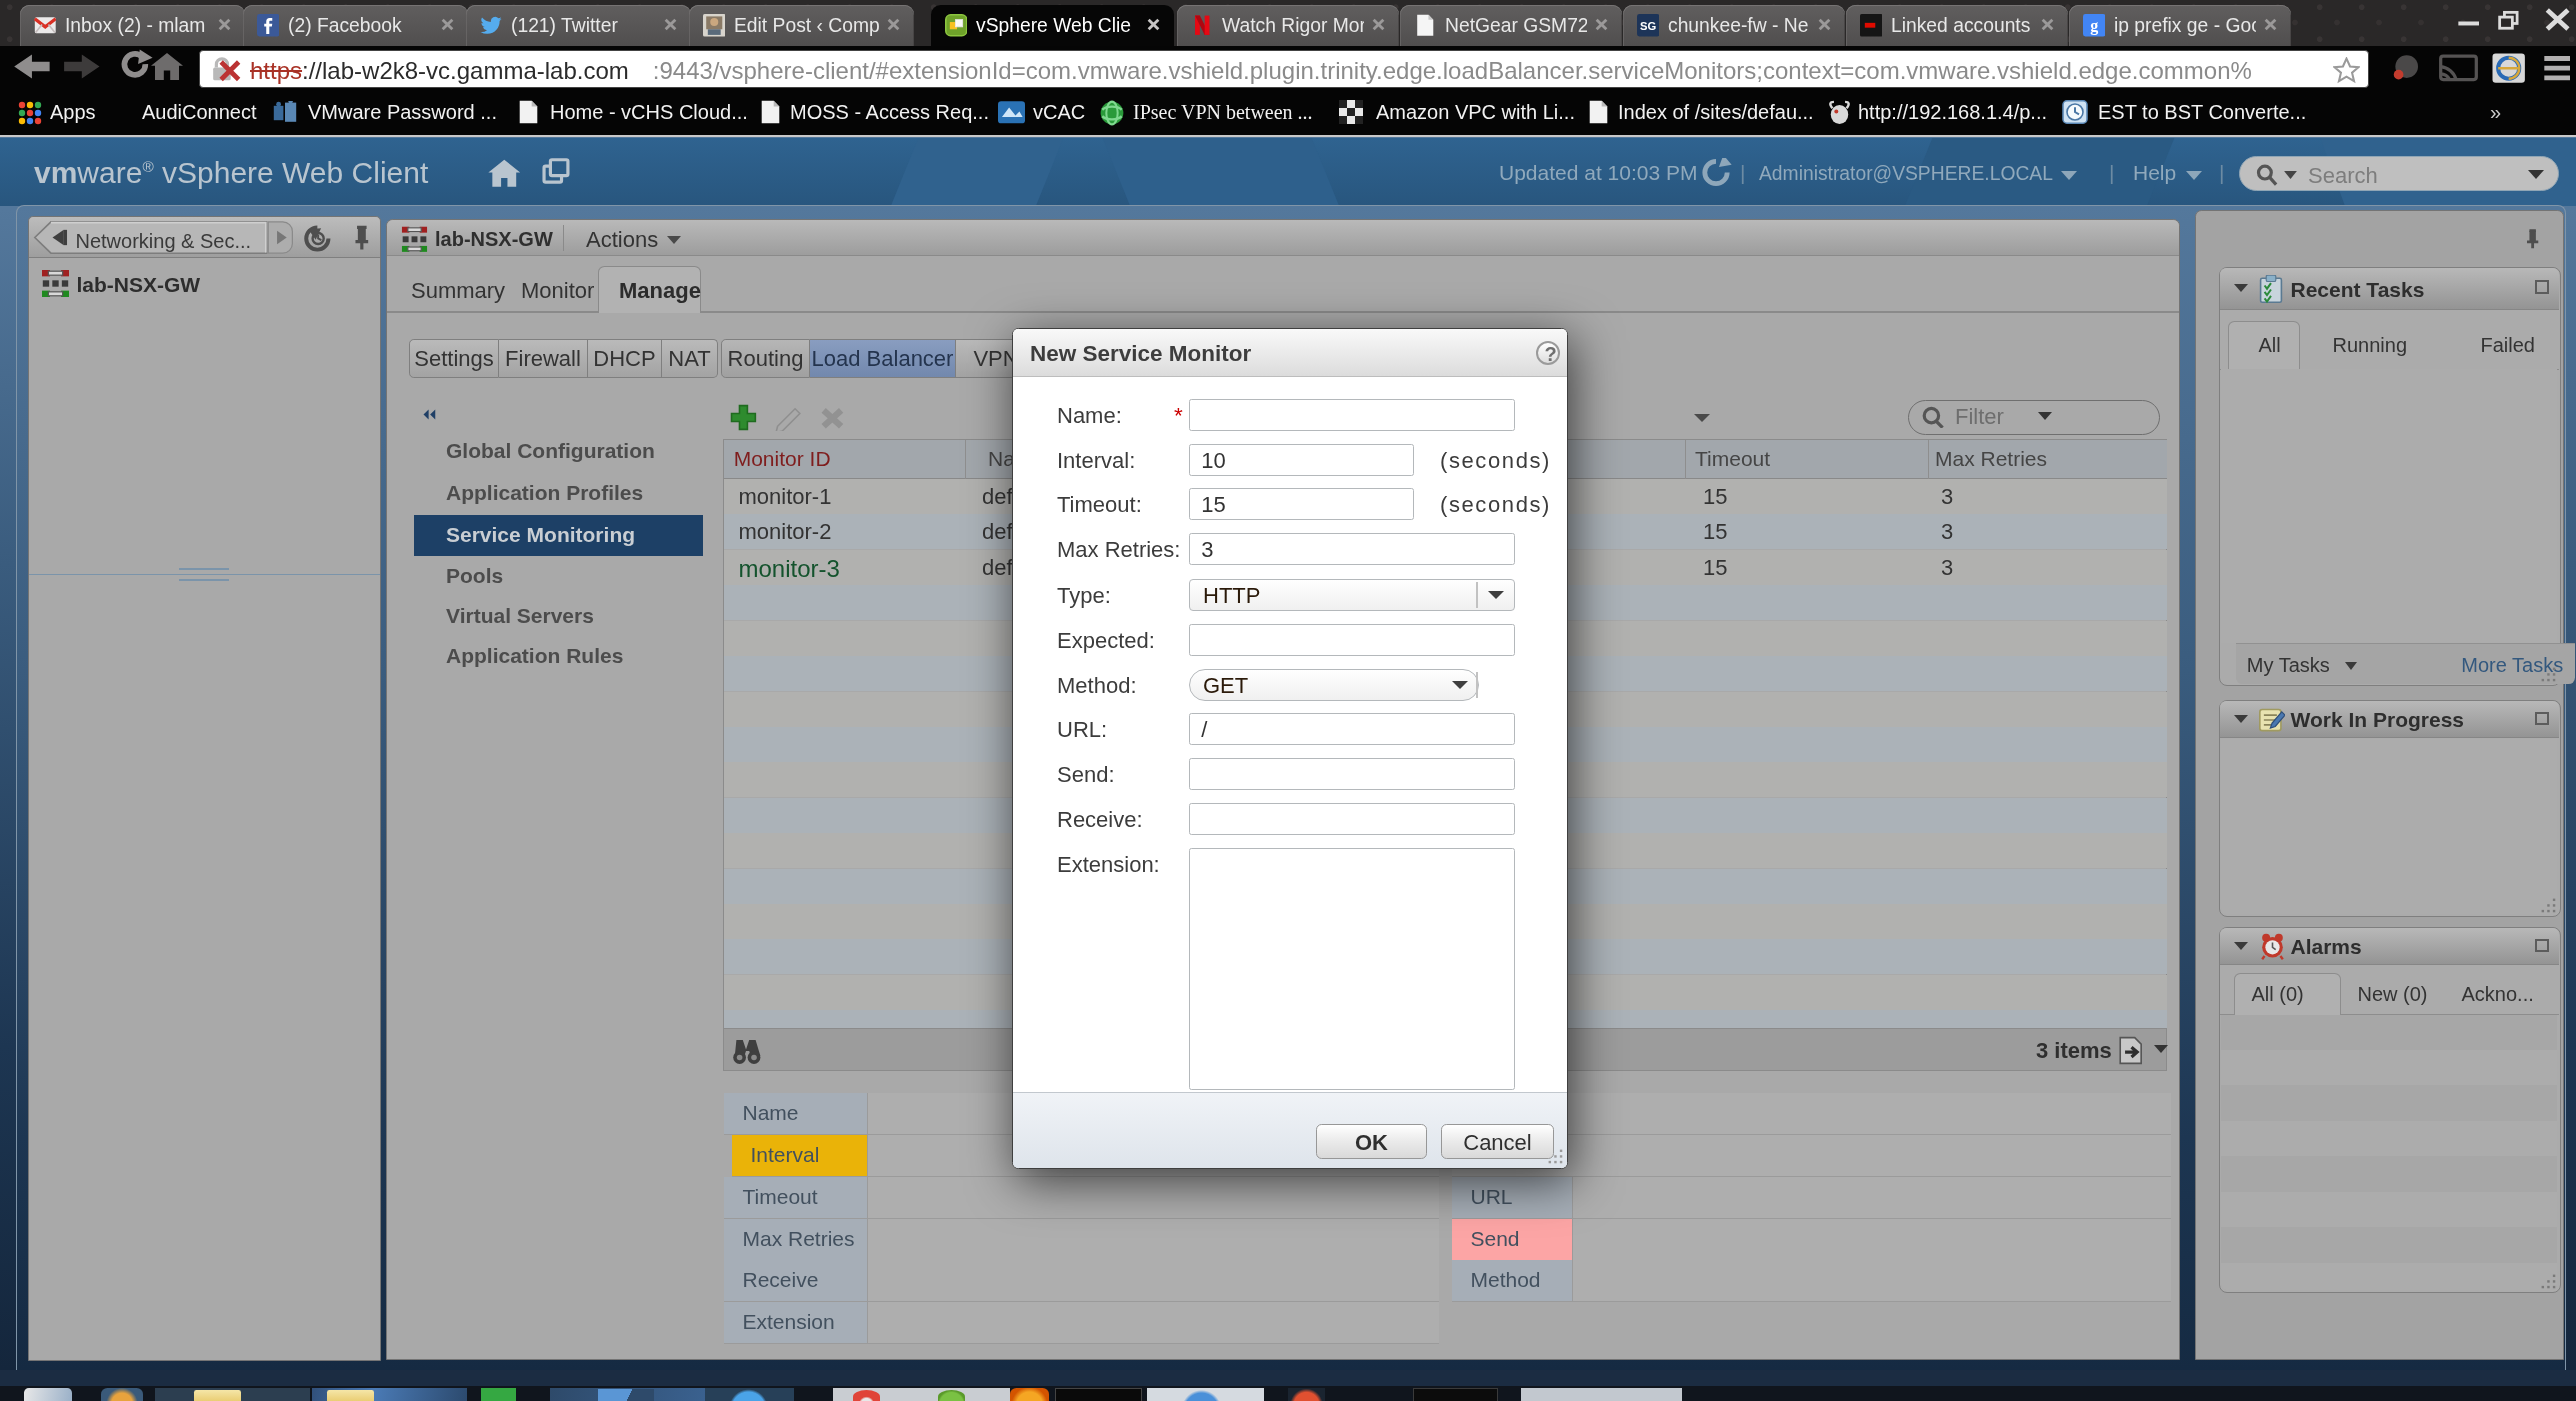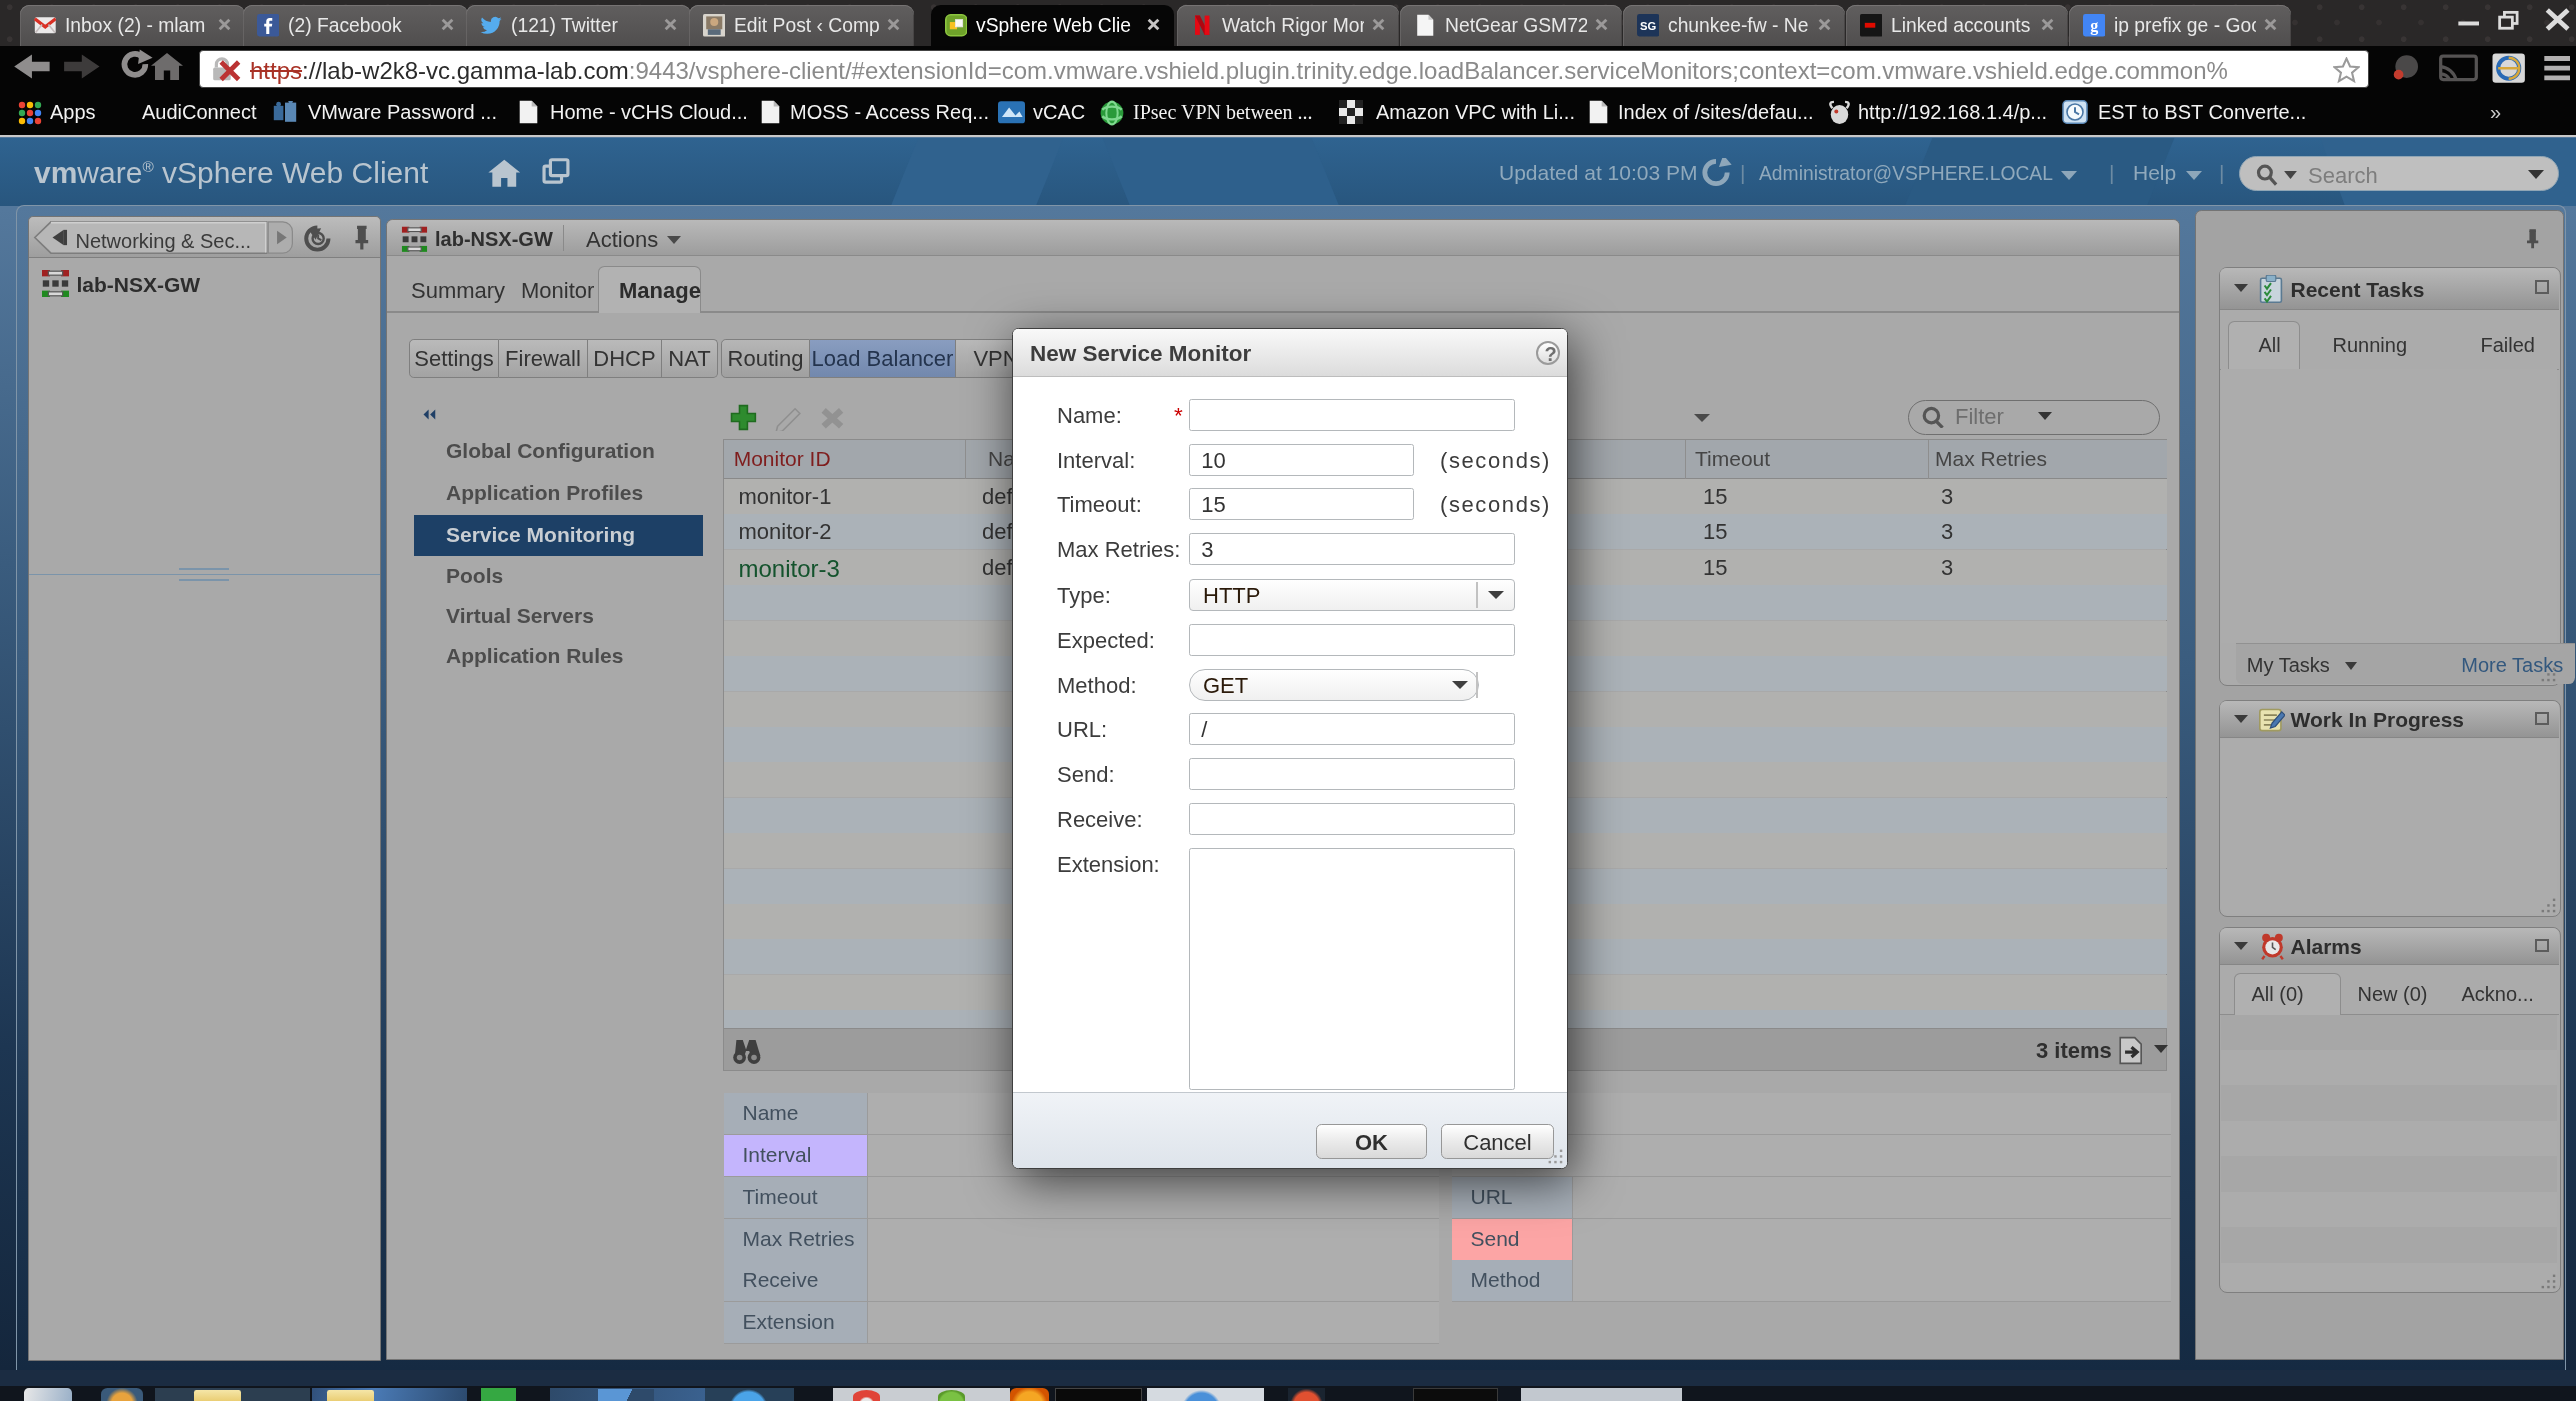--- a/index.html
+++ b/index.html
@@ -186,21 +186,21 @@
   </svg>
   <svg class="abs" style="left:147px;top:2.4px;" width="40" height="37" viewBox="0 0 50 46">
     <path d="M25 6 L45 22 L40 22 L40 40 L29 40 L29 28 L21 28 L21 40 L10 40 L10 22 L5 22 Z" fill="#6e6c6c"></path>
   </svg>
   <div id="urlbar">
     <svg class="abs" style="left:9.7px;top:6.4px;" width="35" height="26" viewBox="0 0 44 32">
       <rect x="4" y="13" width="22" height="16" rx="2" fill="#b9b9b9"></rect>
       <path d="M8 13 v-4 a7 7 0 0 1 14 0 v4" fill="none" stroke="#b9b9b9" stroke-width="4"></path>
       <path d="M14 6 L36 28 M36 6 L14 28" stroke="#b33" stroke-width="6"></path>
     </svg>
-    <div class="urltxt" style="left:50px;color:#2b2b2b;"><span style="color:#a93226;text-decoration:line-through;">https</span>://lab-w2k8-vc.gamma-lab.com<span style="color:#8a8a8a;">:9443/vsphere-client/#extensionId=com.vmware.vshield.plugin.trinity.edge.loadBalancer.serviceMonitors;context=com.vmware.vshield.edge.common%</span></div>
+    <div class="urltxt" style="left:50px;color:#2b2b2b;"><span style="color:#a93226;text-decoration:line-through;">https</span>://lab-w2k8-vc.gamma-lab.com<span style="color:#8a8a8a;margin-left:24px;">:9443/vsphere-client/#extensionId=com.vmware.vshield.plugin.trinity.edge.loadBalancer.serviceMonitors;context=com.vmware.vshield.edge.common%</span></div>
     <svg class="abs" style="right:8px;top:5.6px;" width="27" height="27" viewBox="0 0 34 34">
       <path d="M17 2 L21.5 12 L32 12.8 L24 19.8 L26.5 30.5 L17 24.8 L7.5 30.5 L10 19.8 L2 12.8 L12.5 12 Z" fill="none" stroke="#9a9a9a" stroke-width="2.6"></path>
     </svg>
   </div>
   <svg class="abs" style="left:2381px;top:5.6px;" width="189" height="34" viewBox="0 0 210 42">
     <circle cx="20" cy="18" r="14" fill="#4a4848"></circle>
       <circle cx="10" cy="28" r="6" fill="#c33c2e"></circle>
     <rect x="62" y="5" width="44" height="29" rx="3" fill="none" stroke="#555353" stroke-width="4"></rect>
     <path d="M62 27 a13 13 0 0 1 11 7 M62 18 a22 22 0 0 1 19 16" stroke="#555353" stroke-width="4" fill="none"></path>
     <rect x="126" y="2" width="40" height="36" rx="4" fill="#d8d8d8"></rect>
@@ -477,21 +477,21 @@
         <path d="M10 20 h14 M18 14 l7 6 -7 6" stroke="#2f2f2f" stroke-width="4" fill="none"></path>
       </svg>
       <div class="abs" style="left:1430px;top:16px;width:0;height:0;border-left:7.2px solid transparent;border-right:7.2px solid transparent;border-top:8px solid #333;"></div>
     </div>
 
     <div class="abs" id="dtl" style="left:337px;top:873px;width:1447px;height:251px;">
       <div class="abs" style="left:0;top:0px;width:143px;height:42px;background:#a6aeb7;border-bottom:0.8px solid #9b9b9b;">
           <div class="abs" style="left:18.5px;top:8px;font-size:21px;color:#42505e;">Name</div>
         </div>
       <div class="abs" style="left:143px;top:0px;width:572px;height:42px;background:#aeaeae;border-bottom:0.8px solid #9b9b9b;border-left:0.8px solid #9b9b9b;"></div>
-      <div class="abs" style="left:0;top:42px;width:143px;height:42px;background:#c4b5fd;border-bottom:0.8px solid #9b9b9b;">
+      <div class="abs" style="left:8px;top:42px;width:143px;height:42px;background:#eab308;border-bottom:0.8px solid #9b9b9b;">
           <div class="abs" style="left:18.5px;top:8px;font-size:21px;color:#42505e;">Interval</div>
         </div>
       <div class="abs" style="left:143px;top:42px;width:572px;height:42px;background:#aeaeae;border-bottom:0.8px solid #9b9b9b;border-left:0.8px solid #9b9b9b;"></div>
       <div class="abs" style="left:0;top:84px;width:143px;height:42px;background:#a6aeb7;border-bottom:0.8px solid #9b9b9b;">
           <div class="abs" style="left:18.5px;top:8px;font-size:21px;color:#42505e;">Timeout</div>
         </div>
       <div class="abs" style="left:143px;top:84px;width:572px;height:42px;background:#aeaeae;border-bottom:0.8px solid #9b9b9b;border-left:0.8px solid #9b9b9b;"></div>
       <div class="abs" style="left:0;top:126px;width:143px;height:42px;background:#a6aeb7;border-bottom:0.8px solid #9b9b9b;">
           <div class="abs" style="left:18.5px;top:8px;font-size:21px;color:#42505e;">Max Retries</div>
         </div>

